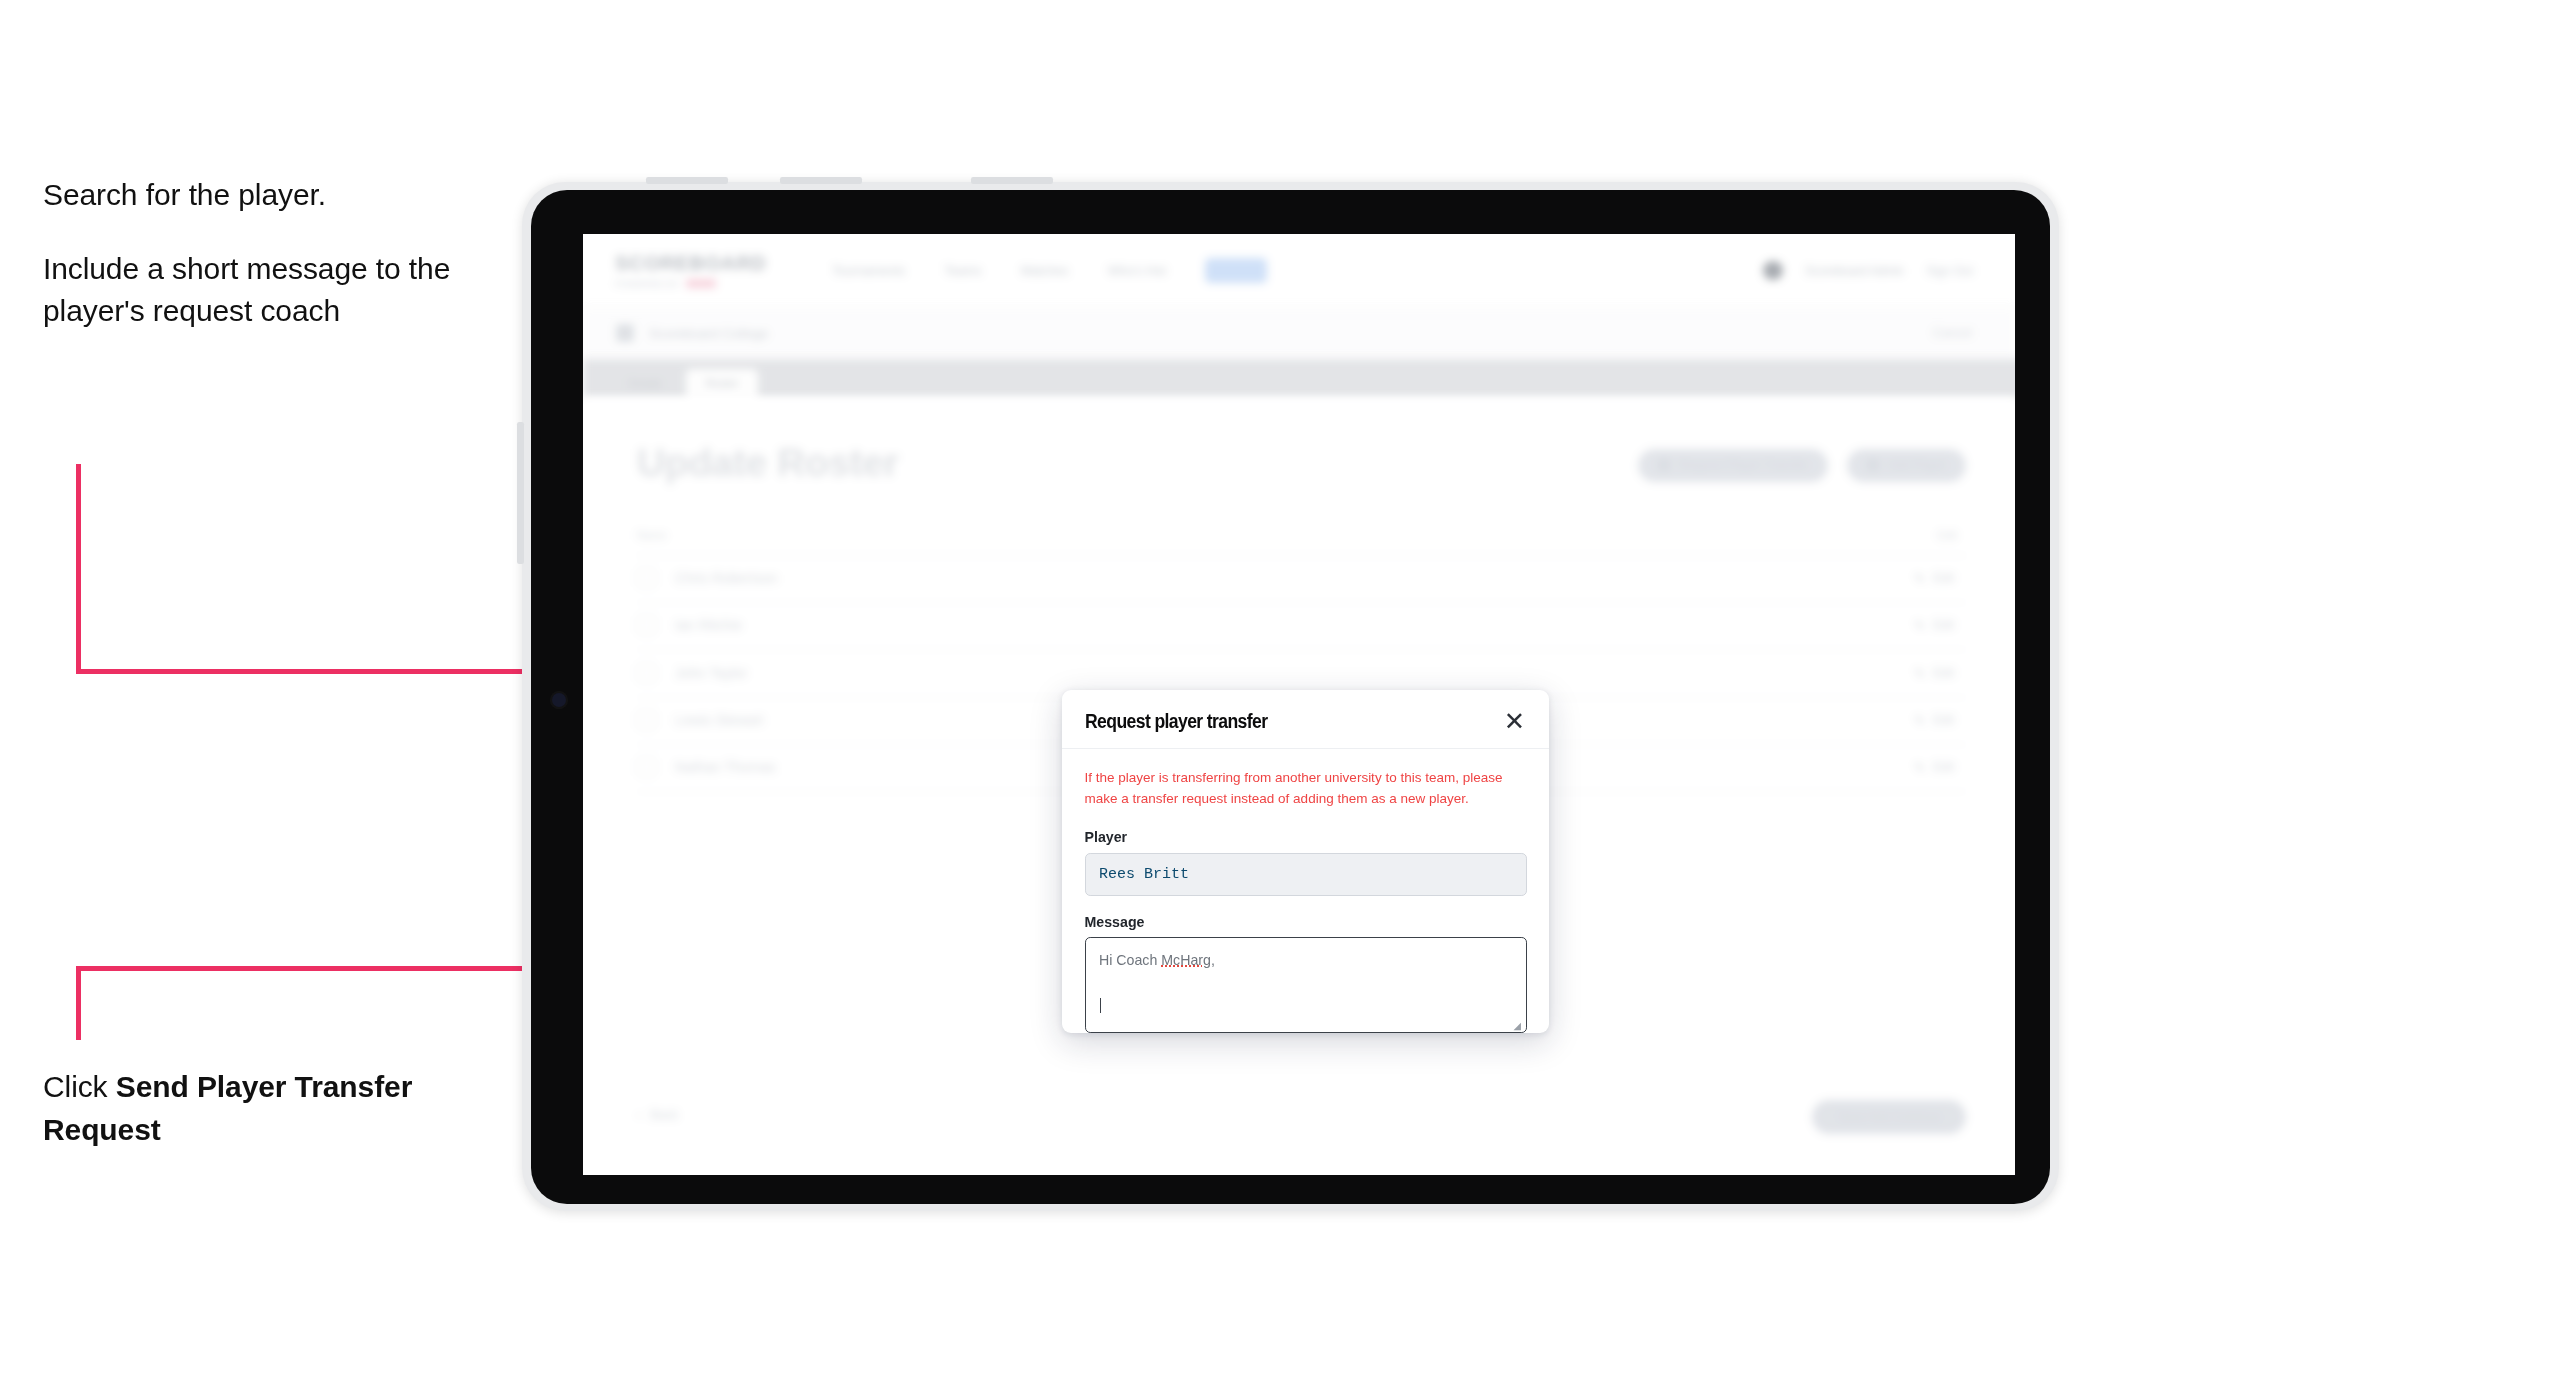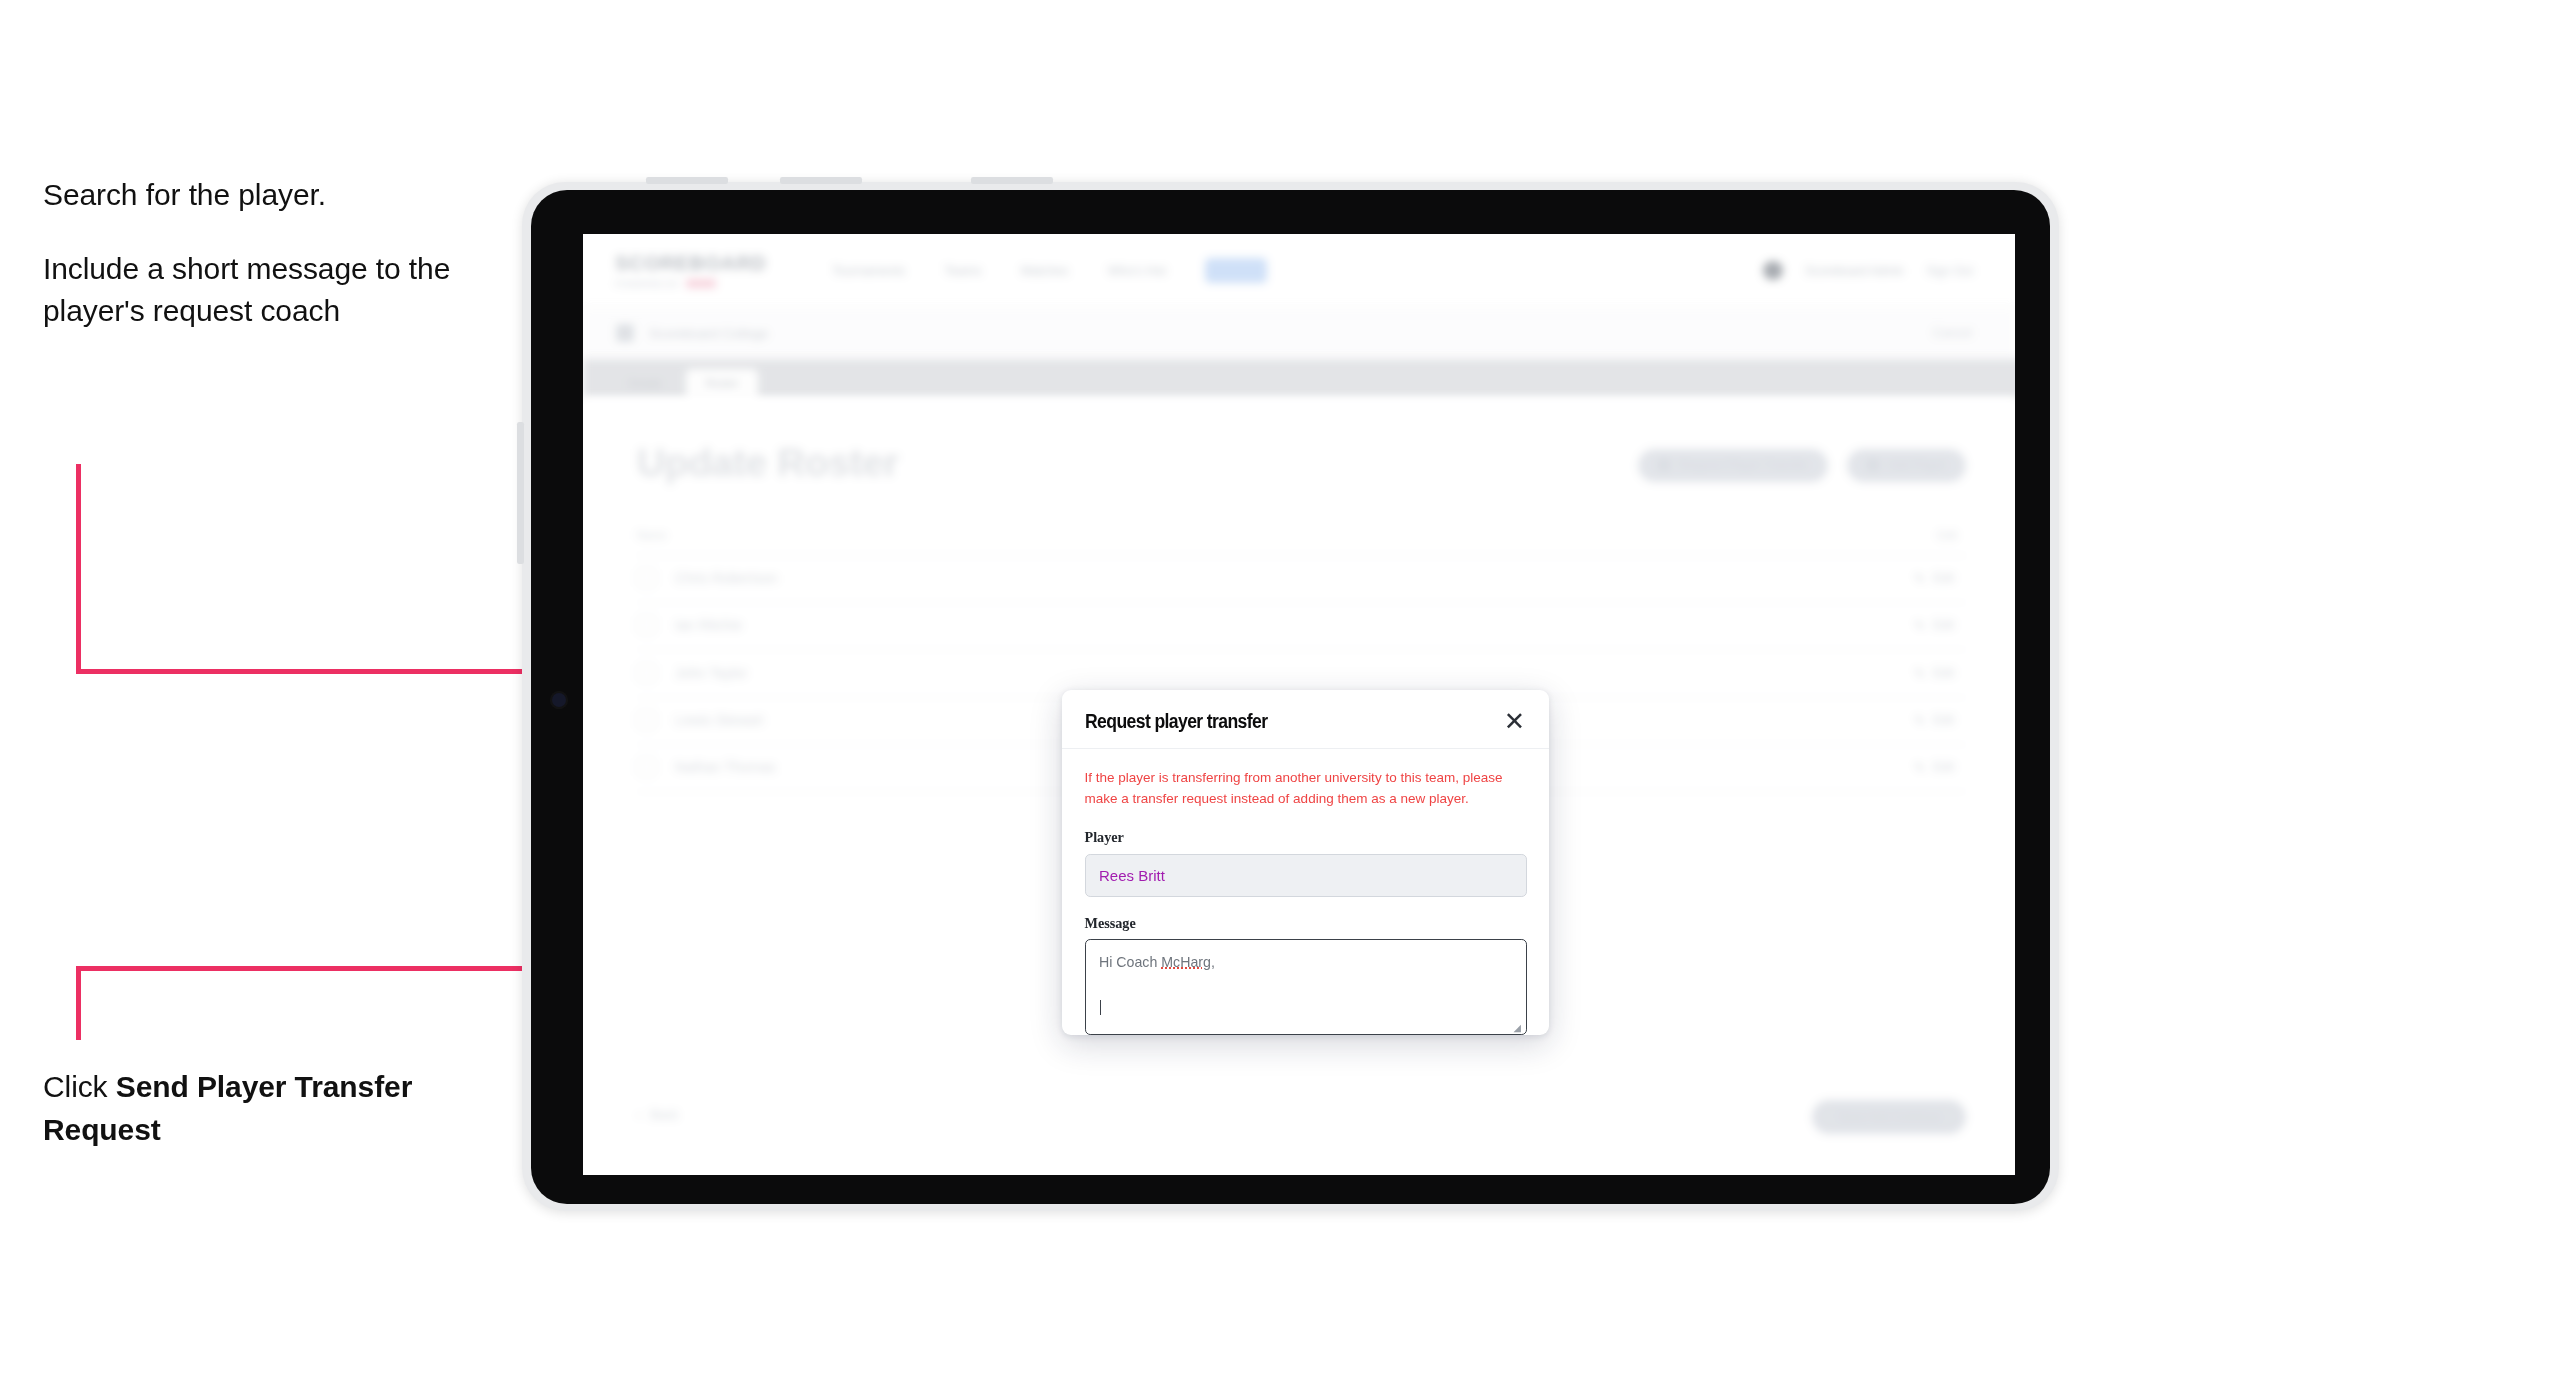--- a/index.html
+++ b/index.html
@@ -202,27 +202,27 @@
   }
   #modal-close{
     font-size:25.5px; line-height:1; color:#2b2f36; font-weight:300;
     cursor:pointer; padding:0 1.5px;
   }
   #modal-body{ padding:18px 22.5px 0 22.5px; }
   #modal-desc{
     font-size:13.5px; line-height:1.58; color:#ef4444; margin:0 0 19.5px 0;
   }
   .field-label{
-    font-size:14.2px; font-weight:bold; color:#22262c; margin-bottom:7.5px;font-family:Liberation Serif, serif;
+    font-size:14.2px; font-weight:bold; color:#22262c; margin-bottom:7.5px;
   }
   #player-input{
     width:100%; box-sizing:border-box;
     background:#eef0f3; border:0.7px solid #d3d7dd; border-radius:5.2px;
-    padding:12px 13.5px; font-size:15px; color:#a21caf;
-    font-family:Liberation Sans, sans-serif;
+    padding:12px 13.5px; font-size:15px; color:#0c4a6e;
+    font-family:Liberation Mono, monospace;
     outline:none;
   }
   .field-gap{ height:18px; }
   .squig{
     text-decoration:underline;
     text-decoration-style:dotted;
     text-decoration-color:#e2483f;
     text-decoration-thickness:1.5px;
     text-align:center;
   }

